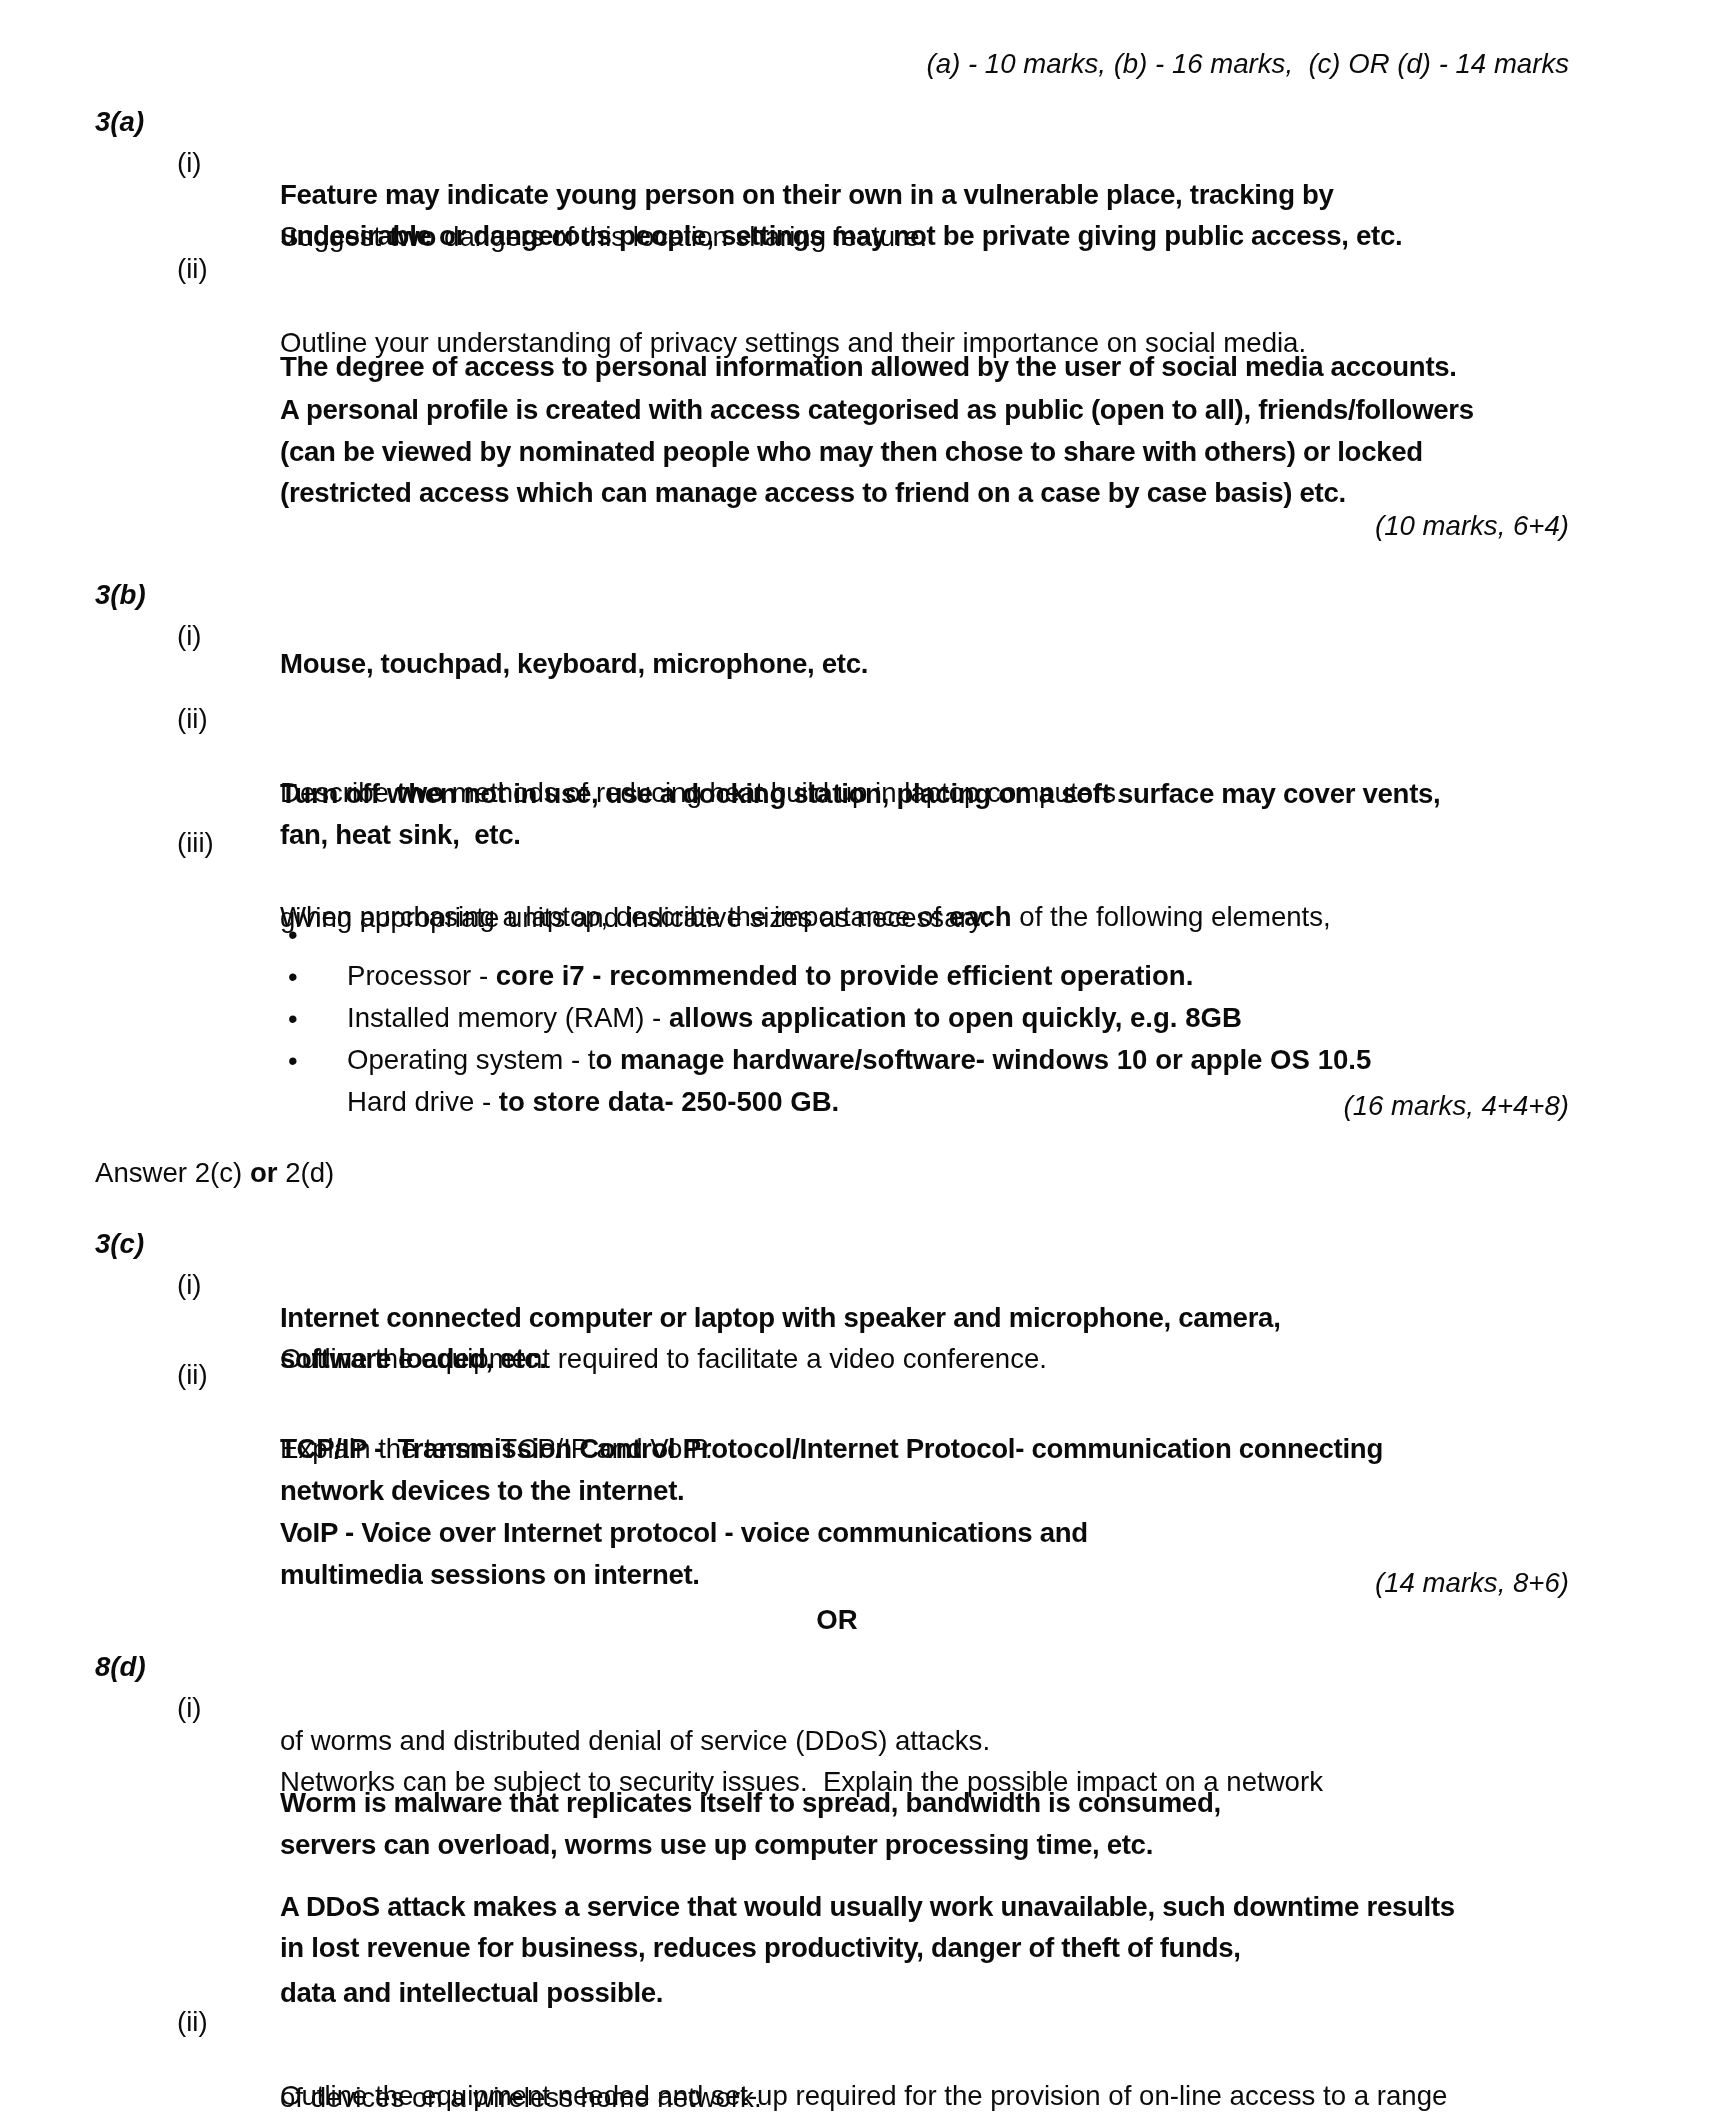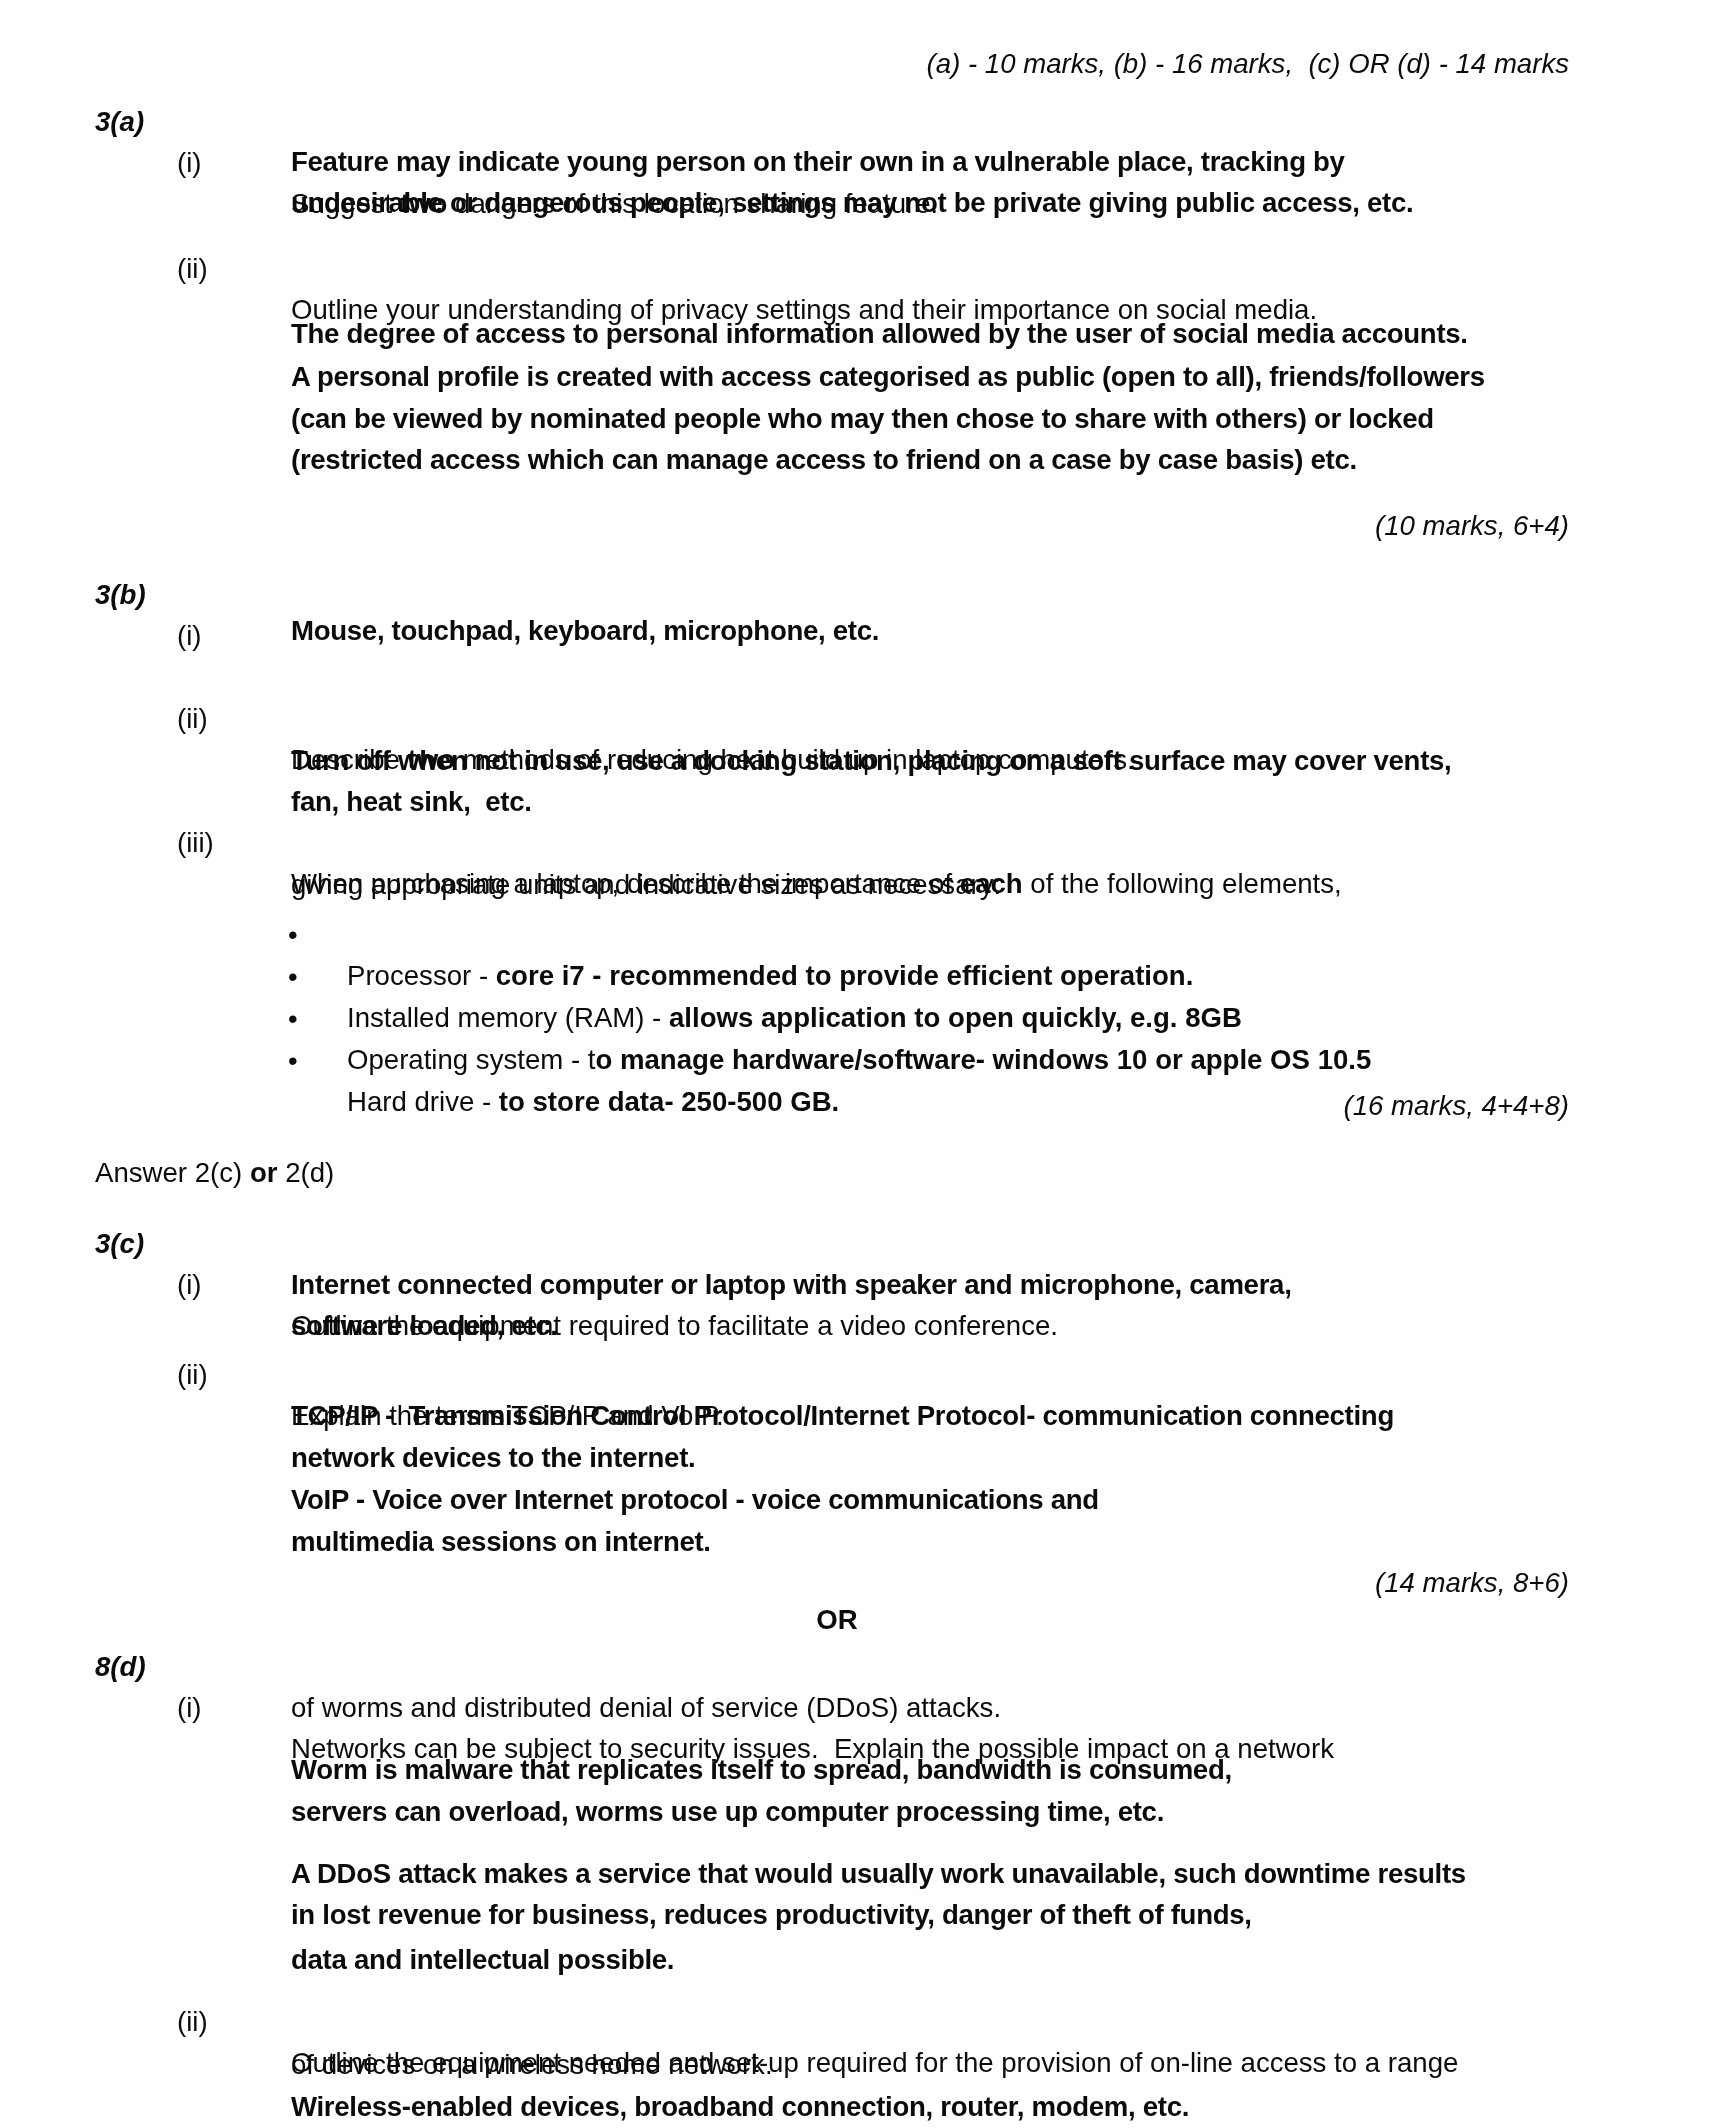--- a/index.html
+++ b/index.html
@@ -9,21 +9,21 @@
     font-family:"Liberation Sans",sans-serif;
     font-size:27.6px;
     position:relative;overflow:hidden;
   }
   .row{
     position:absolute;left:0;right:0;height:41px;line-height:41px;
     white-space:pre;
   }
   .lbl{position:absolute;left:95px;font-weight:bold;font-style:italic;}
   .num{position:absolute;left:177px;}
-  .body{position:absolute;left:291px;}
+  .body{position:absolute;left:280px;margin-top:33px;}
   .blt{position:absolute;left:288px;}
   .bbody{position:absolute;left:347px;}
   .marks{position:absolute;right:160px;font-style:italic;text-align:center;}
   .leftfree{position:absolute;left:95px;}
   .center{position:absolute;left:0;width:1674px;text-align:center;font-weight:bold;}
   .bold-line{font-weight:bold;letter-spacing:-0.3px;}
   .b{font-weight:bold;}
   .i{}
 </style>
 </head>

